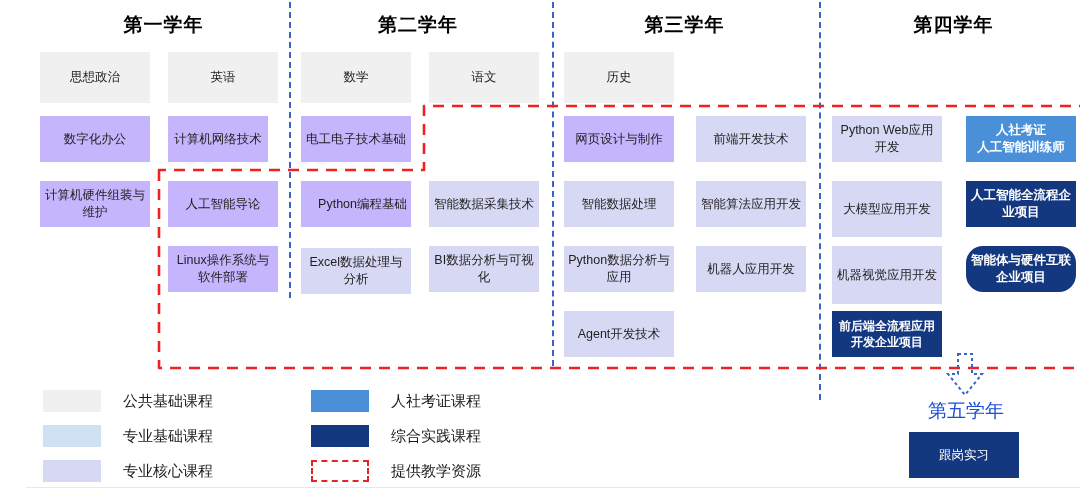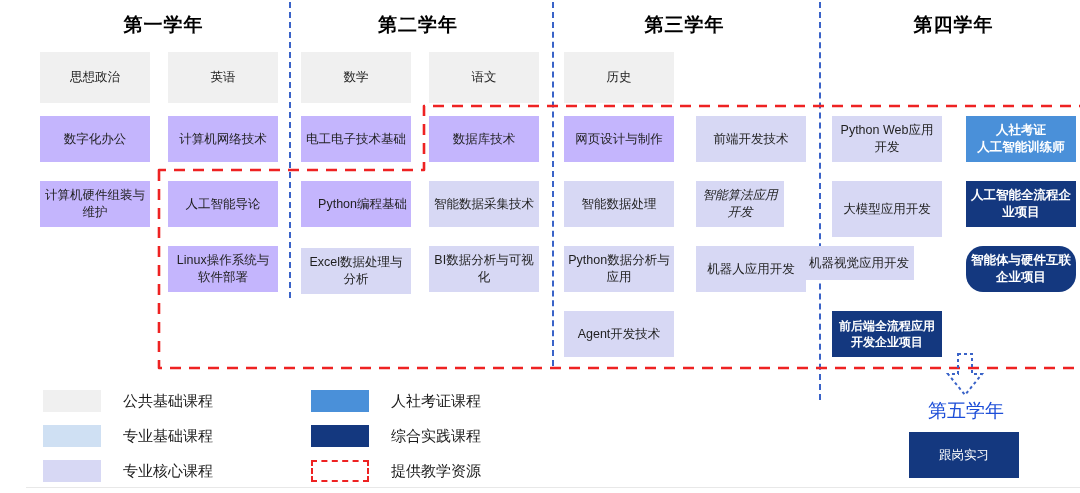--- a/index.html
+++ b/index.html
@@ -130,21 +130,21 @@
   <div class="course basic" style="left:14px; top:116px; width:110px; height:46px;">
     <span class="txt">数字化办公</span>
   </div>
   <div class="course basic" style="left:14px; top:181px; width:110px; height:46px;">
     <span class="txt">计算机硬件组装与维护</span>
   </div>
 
   <div class="course public" style="left:142px; top:52px; width:110px; height:51px;">
     <span class="txt">英语</span>
   </div>
-  <div class="course basic" style="left:142px; top:116px; width:110px; height:46px;">
+  <div class="course basic" style="left:142px; top:116px; width:100px; height:46px;">
     <span class="txt">计算机网络技术</span>
   </div>
   <div class="course basic" style="left:142px; top:181px; width:110px; height:46px;">
     <span class="txt">人工智能导论</span>
   </div>
   <div class="course basic" style="left:142px; top:246px; width:110px; height:46px;">
     <span class="txt">Linux操作系统与软件部署</span>
   </div>
 
   <div class="course public" style="left:275px; top:52px; width:110px; height:51px;">
@@ -156,23 +156,20 @@
   <div class="course basic" style="left:275px; top:181px; width:110px; height:46px;text-align:right;">
     <span class="txt">Python编程基础</span>
   </div>
   <div class="course core" style="left:275px; top:248px; width:110px; height:46px;">
     <span class="txt">Excel数据处理与分析</span>
   </div>
 
   <div class="course public" style="left:403px; top:52px; width:110px; height:51px;">
     <span class="txt">语文</span>
   </div>
-  <div class="course basic" style="left:403px; top:116px; width:110px; height:46px;">
-    <span class="txt">数据库技术</span>
-  </div>
   <div class="course core" style="left:403px; top:181px; width:110px; height:46px;">
     <span class="txt">智能数据采集技术</span>
   </div>
   <div class="course core" style="left:403px; top:246px; width:110px; height:46px;">
     <span class="txt">BI数据分析与可视化</span>
   </div>
 
   <div class="course public" style="left:538px; top:52px; width:110px; height:51px;">
     <span class="txt">历史</span>
   </div>
@@ -185,34 +182,34 @@
   <div class="course core" style="left:538px; top:246px; width:110px; height:46px;">
     <span class="txt">Python数据分析与应用</span>
   </div>
   <div class="course core" style="left:538px; top:311px; width:110px; height:46px;">
     <span class="txt">Agent开发技术</span>
   </div>
 
   <div class="course core" style="left:670px; top:116px; width:110px; height:46px;">
     <span class="txt">前端开发技术</span>
   </div>
-  <div class="course core" style="left:670px; top:181px; width:88px; height:46px;font-style:italic;">
+  <div class="course core" style="left:670px; top:181px; width:110px; height:46px;">
     <span class="txt">智能算法应用开发</span>
   </div>
   <div class="course core" style="left:670px; top:246px; width:110px; height:46px;">
     <span class="txt">机器人应用开发</span>
   </div>
 
   <div class="course core" style="left:806px; top:116px; width:110px; height:46px;">
     <span class="txt">Python Web应用开发</span>
   </div>
   <div class="course core" style="left:806px; top:181px; width:110px; height:56px;">
     <span class="txt">大模型应用开发</span>
   </div>
-  <div class="course core" style="left:778px; top:246px; width:110px; height:34px;">
+  <div class="course core" style="left:806px; top:246px; width:110px; height:58px;">
     <span class="txt">机器视觉应用开发</span>
   </div>
   <div class="course practice" style="left:806px; top:311px; width:110px; height:46px; font-size:12px;">
     <span class="txt">前后端全流程应用开发企业项目</span>
   </div>
 
   <div class="course cert" style="left:940px; top:116px; width:110px; height:46px;">
     <span class="txt" style="white-space:pre-line;">人社考证
 人工智能训练师</span>
   </div>

